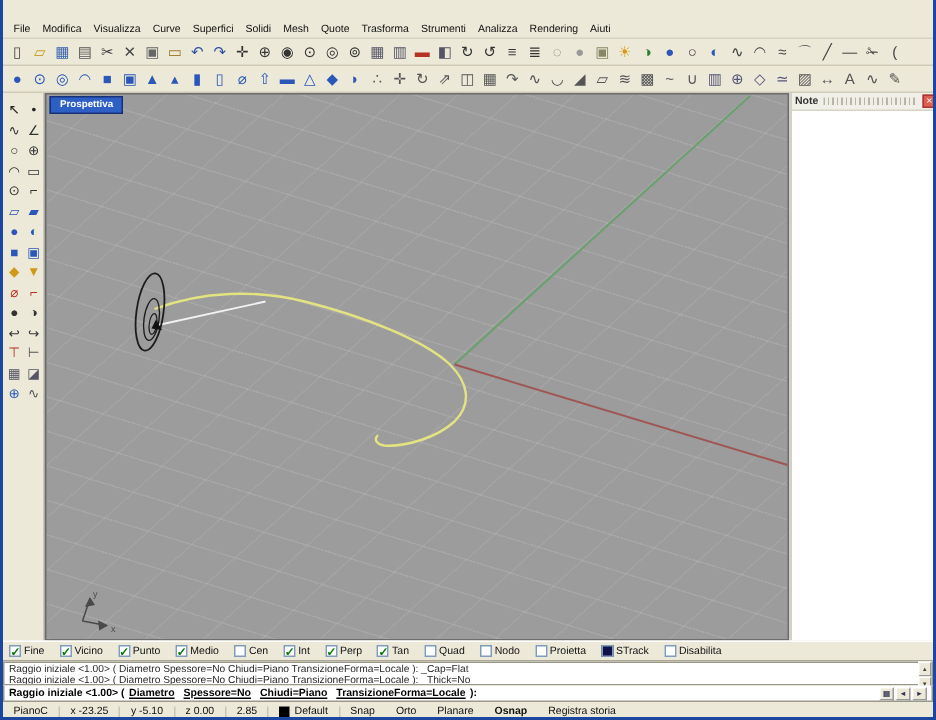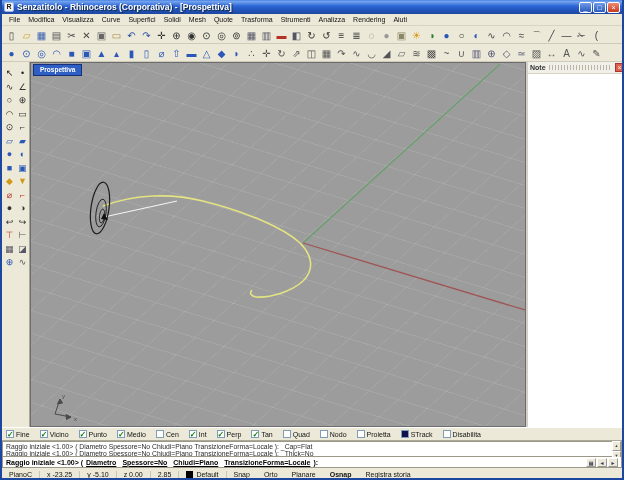--- a/index.html
+++ b/index.html
@@ -82,29 +82,20 @@
     align-items:center;}
   .st-swatch{width:7px;height:7px;background:#000;display:inline-block;margin-right:3px;}
   .st-toggle{padding:0 7px;white-space:nowrap;}
   .st-toggle.active{font-weight:bold;}
 </style>
 </head>
 <body>
 
 <div id="window">
 
-  <div id="titlebar">
-    <div id="app-icon">R</div>
-    <div id="title-text">Senzatitolo - Rhinoceros (Corporativa) - [Prospettiva]</div>
-    <div id="win-controls">
-      <div class="winbtn">_</div>
-      <div class="winbtn">□</div>
-      <div class="winbtn close">×</div>
-    </div>
-  </div>
 
   <div id="menubar">
       <div class="menu-item">File</div>
       <div class="menu-item">Modifica</div>
       <div class="menu-item">Visualizza</div>
       <div class="menu-item">Curve</div>
       <div class="menu-item">Superfici</div>
       <div class="menu-item">Solidi</div>
       <div class="menu-item">Mesh</div>
       <div class="menu-item">Quote</div>

